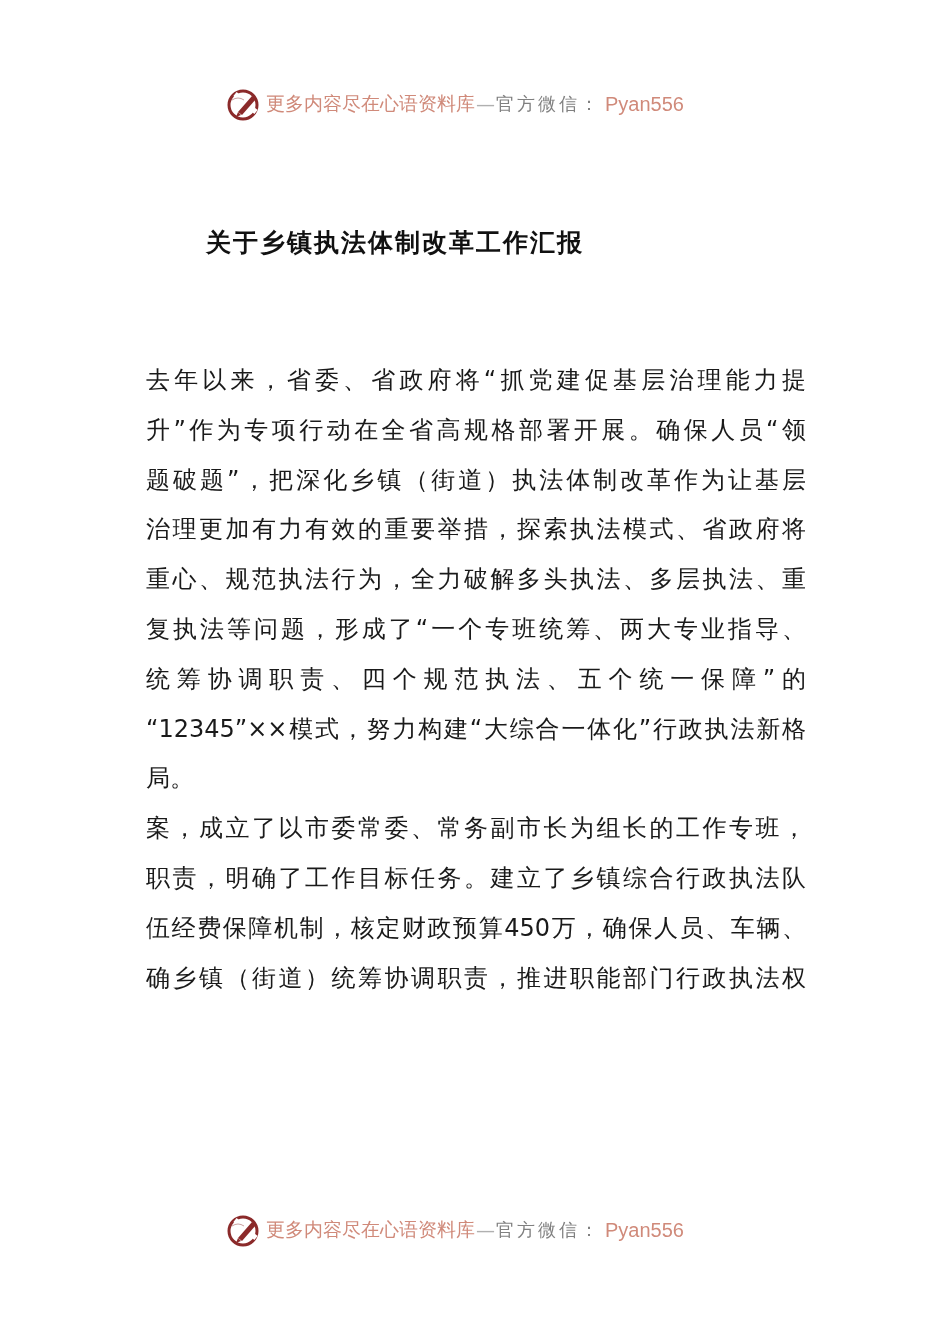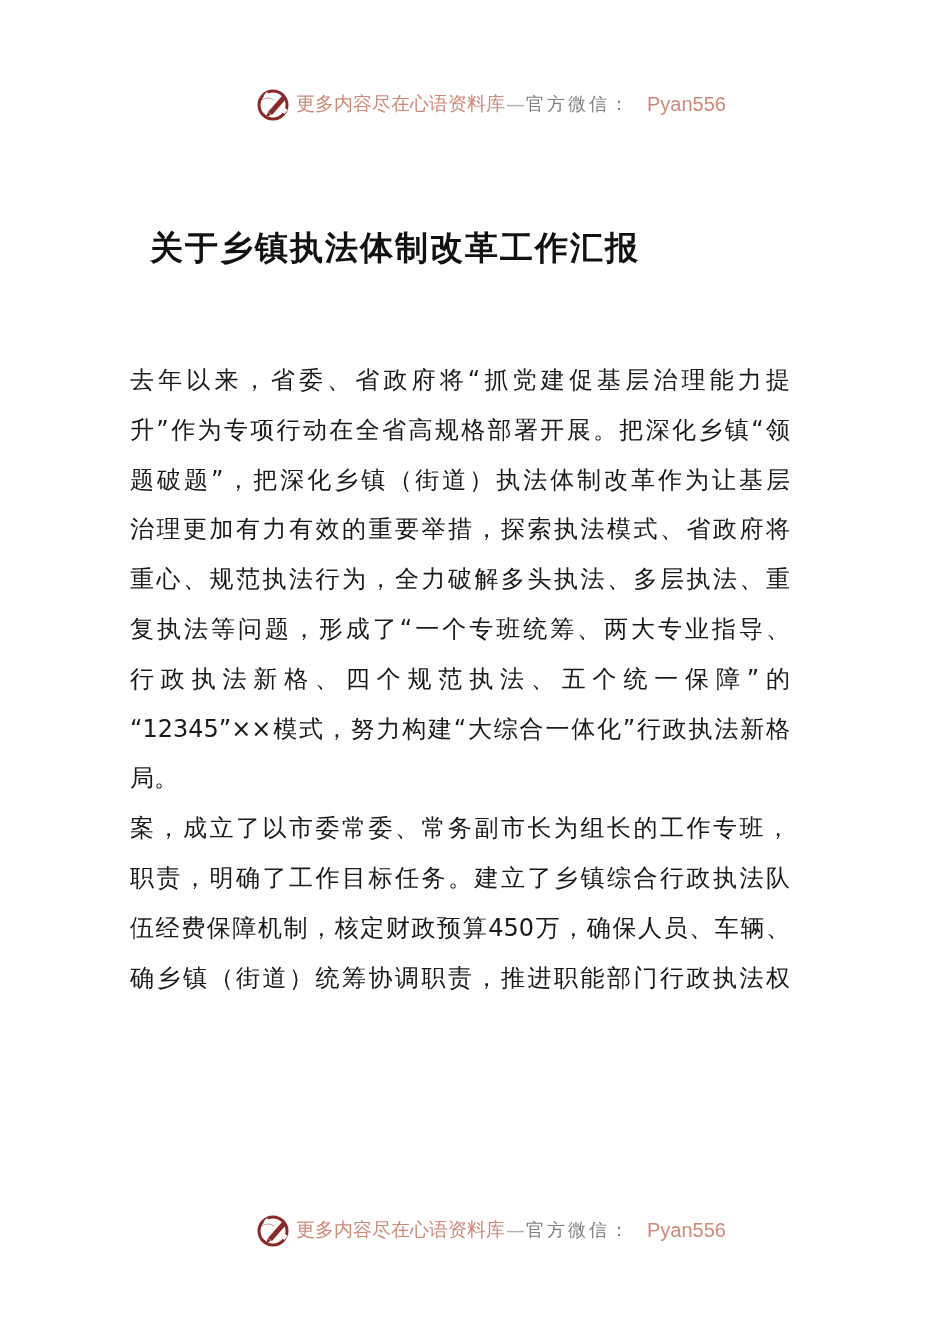--- a/index.html
+++ b/index.html
@@ -3,42 +3,42 @@
 <meta charset="utf-8">
 <style>
   html, body { margin: 0; padding: 0; background: #ffffff; }
   body {
     width: 950px; height: 1344px; position: relative; overflow: hidden;
     font-family: "DejaVu Sans", sans-serif;
     color: #111;
   }
   .banner {
     position: absolute; left: 226px; width: 500px; height: 40px;
-    display: flex; align-items: center; justify-content: flex-end;
+    display: flex; align-items: center;
   }
   .banner.top { top: 84px; }
   .banner.bottom { top: 1210px; }
   .banner .logo { width: 36px; height: 36px; margin-right: 4px; flex: none; }
   .banner .pink {
     color: #d08a7a; font-family: "DejaVu Serif", serif; font-size: 19px; letter-spacing: 0px;
   }
   .banner .dash { color: #b0b0b0; font-size: 19px; margin: 0 1px; }
   .banner .gray {
     color: #808080; font-family: "DejaVu Serif", serif; font-size: 18px; letter-spacing: 3px;
   }
   .banner .id {
-    color: #d08a7a; font-family: "Liberation Sans", sans-serif; font-size: 20px; margin-left: 16px;
+    color: #d08a7a; font-family: "Liberation Sans", sans-serif; font-size: 20px; margin-left: 4px;
   }
   .title {
     position: absolute; top: 226px; left: 0; width: 790px; text-align: center;
-    font-family: "DejaVu Sans", sans-serif; font-size: 33px; font-weight: bold;
+    font-family: "DejaVu Sans", sans-serif; font-size: 25px; font-weight: bold;
     letter-spacing: 2px; color: #111;
   }
   .body-text {
-    position: absolute; left: 130px; top: 356px; width: 660px;
+    position: absolute; left: 146px; top: 356px; width: 660px;
   }
   .line {
     height: 49.8px; line-height: 49.8px; font-size: 24px;
     white-space: nowrap; overflow: visible;
     text-align: justify; text-align-last: justify;
     font-family: "DejaVu Sans", sans-serif; color: #1a1a1a;
   }
   .line.last { text-align-last: left; }
 </style>
 </head>
@@ -55,26 +55,26 @@
   <span class="pink">更多内容尽在心语资料库</span>
   <span class="dash">—</span>
   <span class="gray">官方微信：</span>
   <span class="id">Pyan556</span>
 </div>
 
 <div class="title">关于乡镇执法体制改革工作汇报</div>
 
 <div class="body-text">
   <div class="line">去年以来，省委、省政府将“抓党建促基层治理能力提</div>
-  <div class="line">升”作为专项行动在全省高规格部署开展。把深化乡镇“领</div>
+  <div class="line">升”作为专项行动在全省高规格部署开展。确保人员“领</div>
   <div class="line">题破题”，把深化乡镇（街道）执法体制改革作为让基层</div>
   <div class="line">治理更加有力有效的重要举措，探索执法模式、省政府将</div>
   <div class="line">重心、规范执法行为，全力破解多头执法、多层执法、重</div>
   <div class="line">复执法等问题，形成了“一个专班统筹、两大专业指导、</div>
-  <div class="line">行政执法新格、四个规范执法、五个统一保障”的</div>
+  <div class="line">统筹协调职责、四个规范执法、五个统一保障”的</div>
   <div class="line">“12345”××模式，努力构建“大综合一体化”行政执法新格</div>
   <div class="line last">局。</div>
   <div class="line">案，成立了以市委常委、常务副市长为组长的工作专班，</div>
   <div class="line">职责，明确了工作目标任务。建立了乡镇综合行政执法队</div>
   <div class="line">伍经费保障机制，核定财政预算450万，确保人员、车辆、</div>
   <div class="line">确乡镇（街道）统筹协调职责，推进职能部门行政执法权</div>
 </div>
 
 <div class="banner bottom">
   <svg class="logo" viewBox="0 0 36 36">

